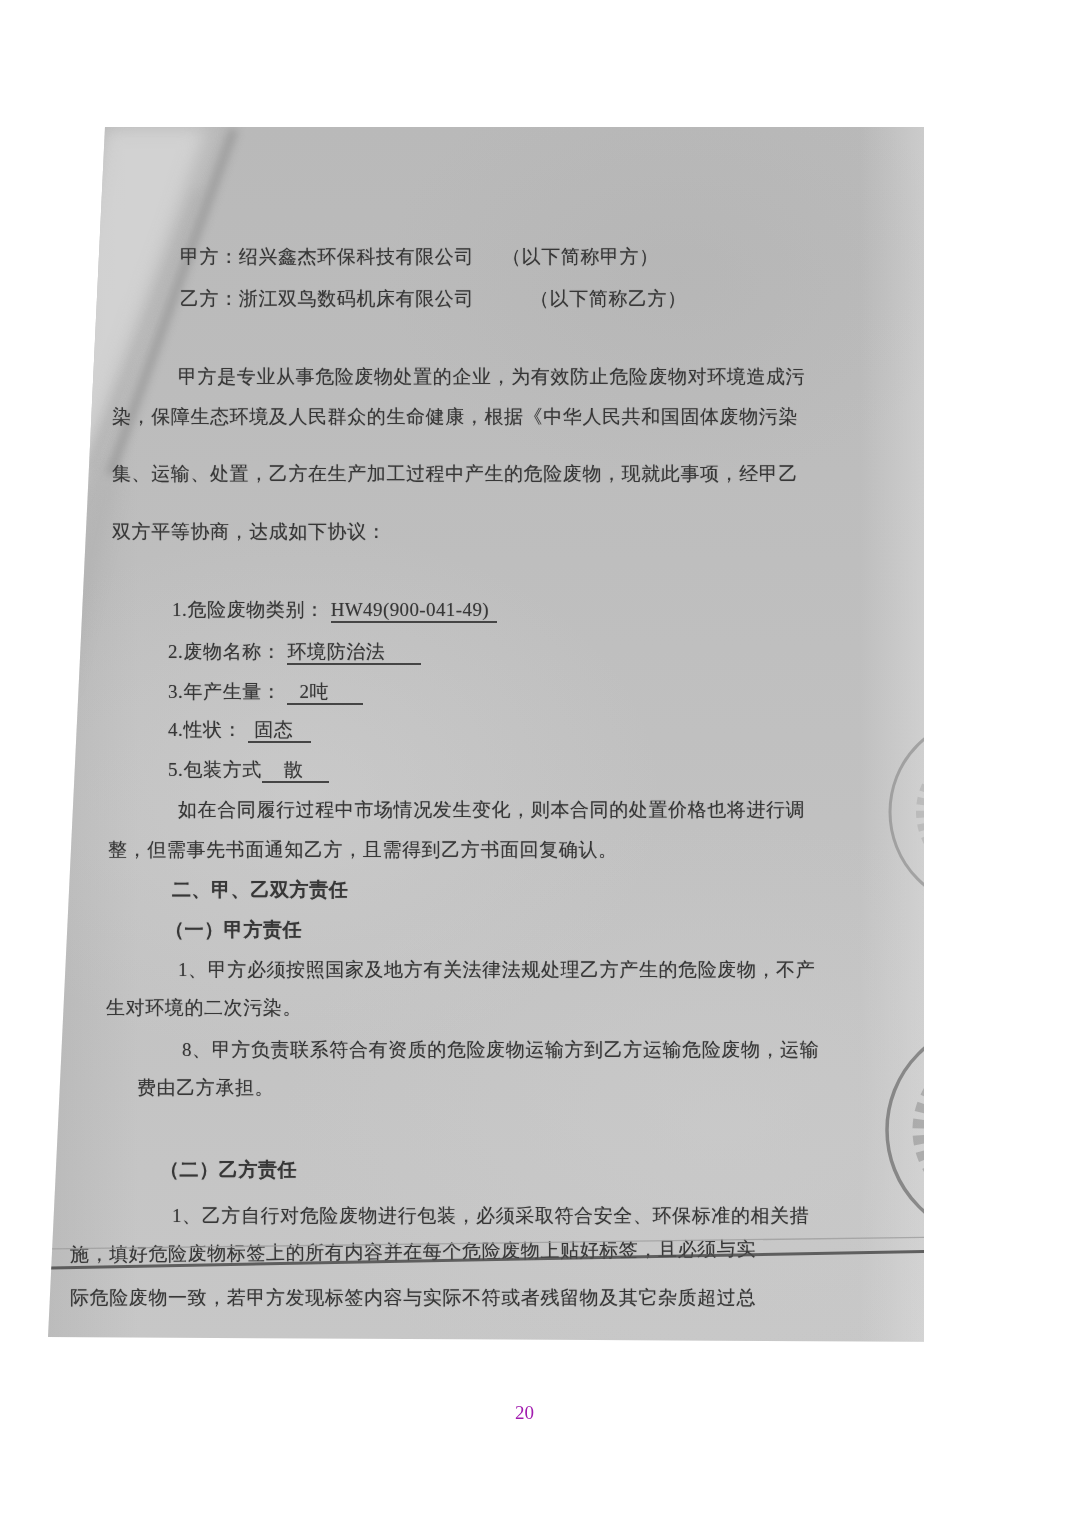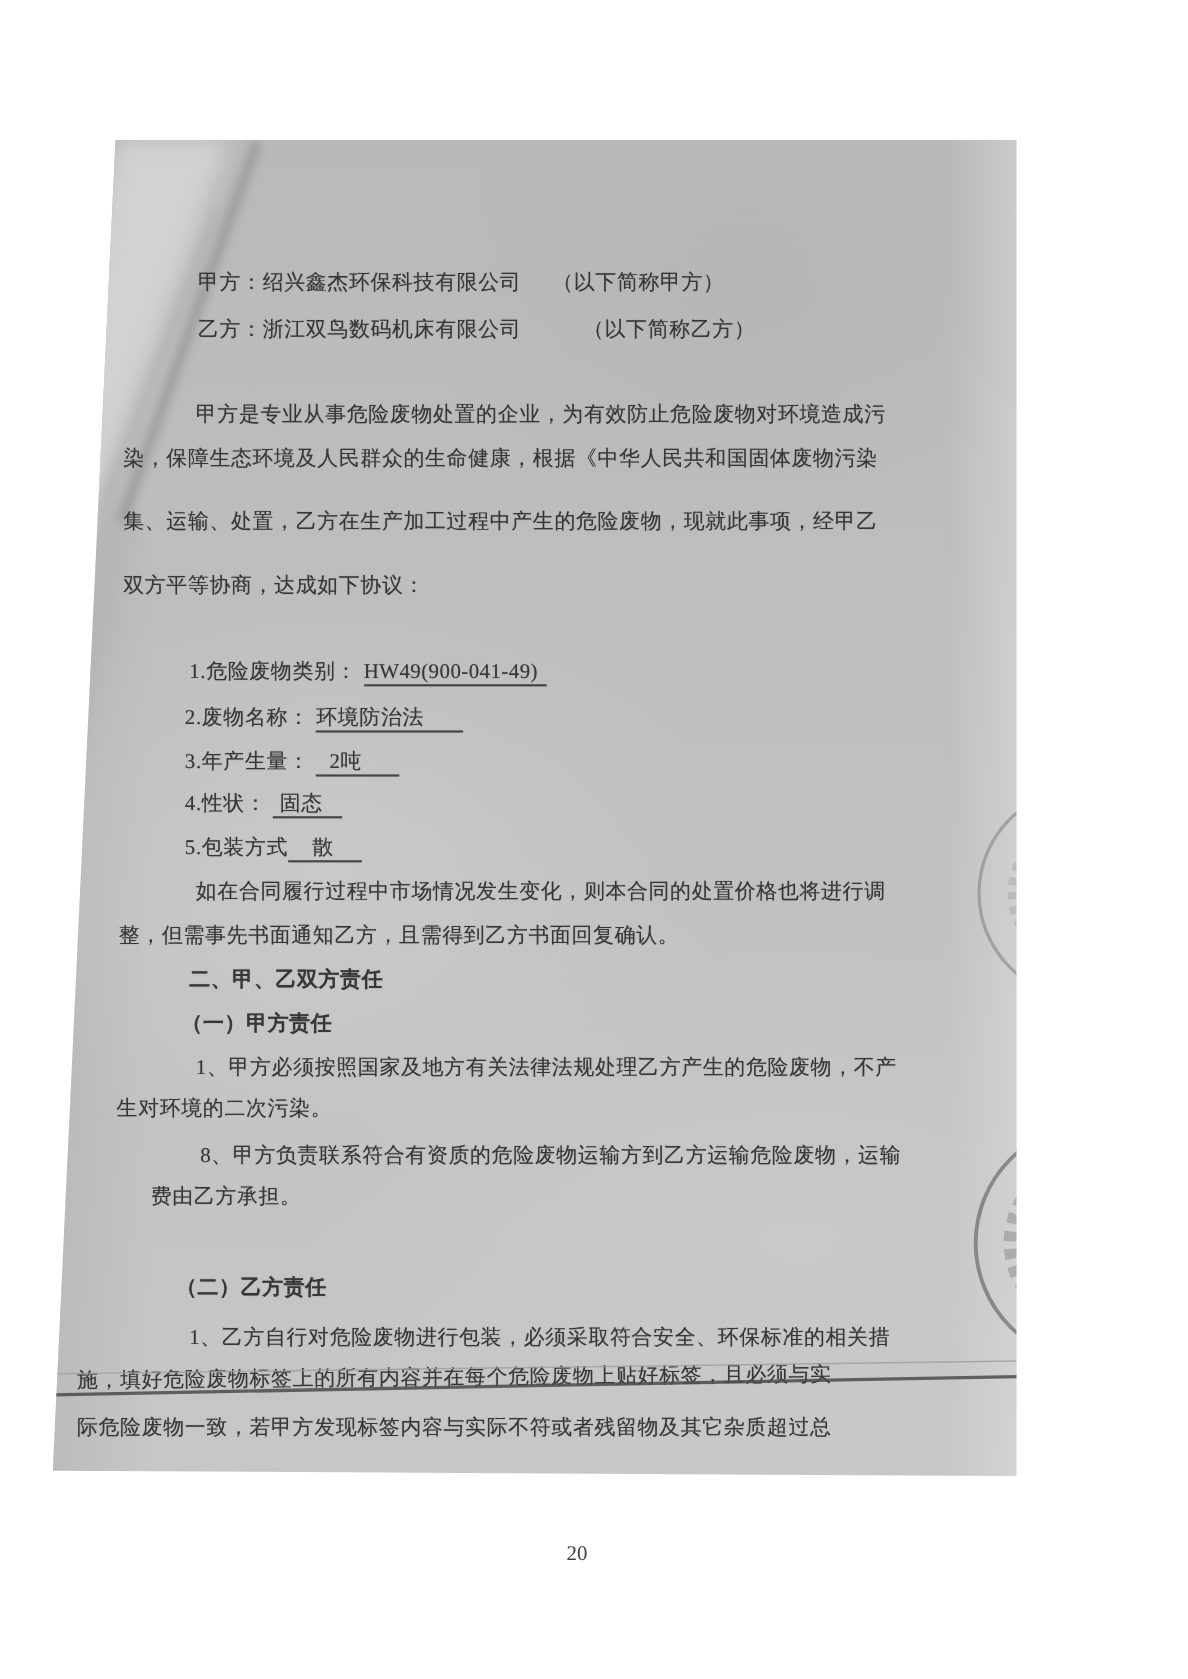--- a/index.html
+++ b/index.html
@@ -29,21 +29,21 @@
   .alias-a{margin-left:28px;}
   .alias-b{margin-left:56px;}
   .uline{border-bottom:2px solid #454545;padding-bottom:1px;margin-left:6px;}
   .u-f1{padding-right:8px;letter-spacing:.4px;}
   .u-f2{padding-right:36px;}
   .u-f3{padding-left:12px;padding-right:34px;}
   .u-f4{padding-left:6px;padding-right:18px;}
   .u-f5{padding-left:22px;padding-right:26px;margin-left:0;}
   .tilt{transform:rotate(-.5deg);transform-origin:left center;}
   .page-number{
-    position:absolute;left:515px;top:1402px;font-size:19px;color:#404040;z-index:1;
+    position:absolute;left:515px;top:1402px;font-size:19px;color:#a21caf;z-index:1;
   }
 </style>
 </head>
 <body>
 
 <div class="screen">
 
   <div class="paper">
 
     <svg class="fx fx-under" width="902" height="1216" viewBox="0 0 902 1216">

